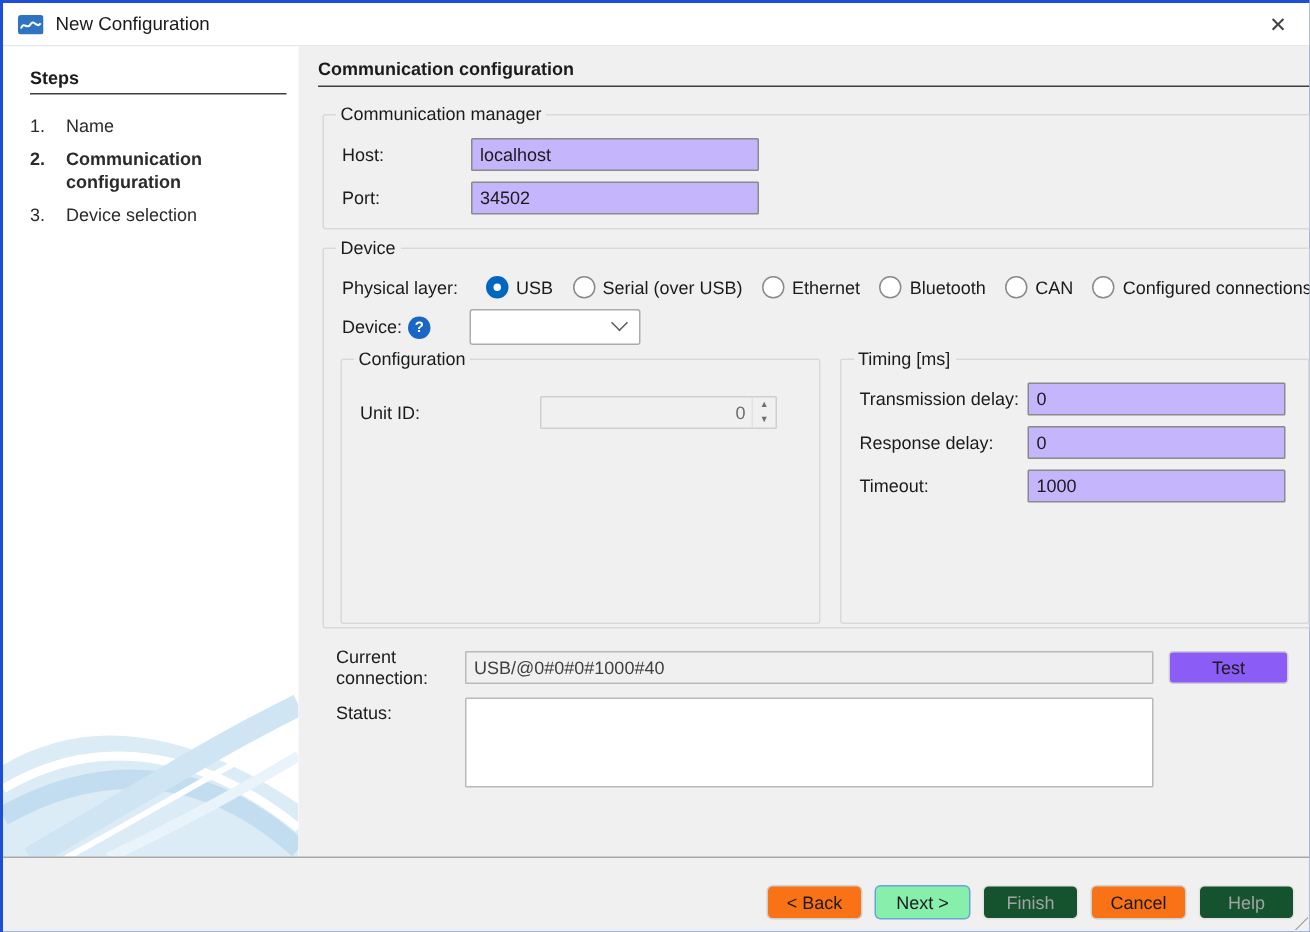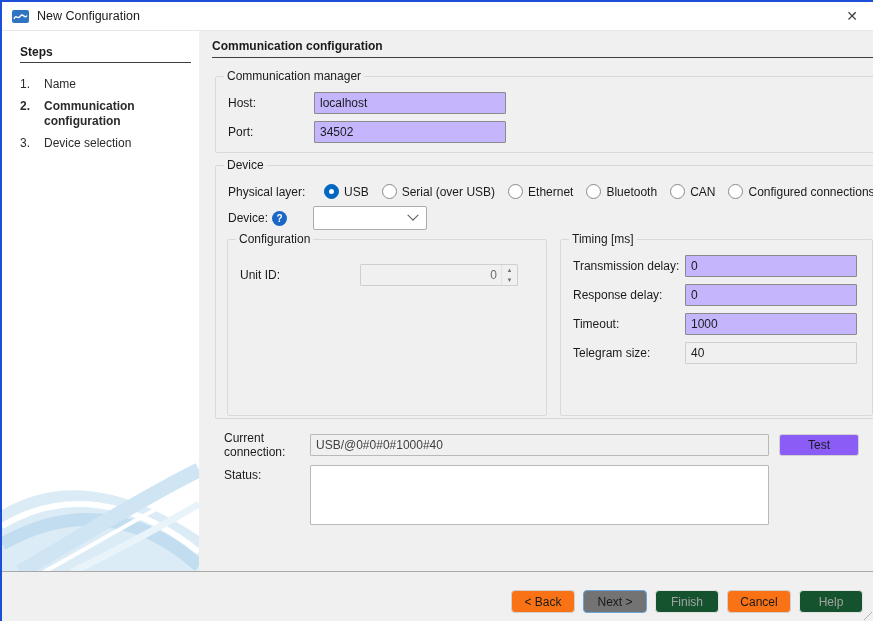--- a/index.html
+++ b/index.html
@@ -72,21 +72,21 @@
   .conn-field{width:447px; background:#f0f0f0; border-color:#b9b9b9; color:#404040;}
   .test-btn{margin-left:10px; width:80px; height:22px; background:#8b5cf6; border:1px solid #d0d0d0; border-radius:3px; font-family:inherit; font-size:12px; color:#1b1b1b;}
   .status-row{display:flex; align-items:flex-start; margin:6px 0 0 12px;}
   .status-row label{margin-top:3px;}
   .status-box{width:447px; height:52px; resize:none; border:1px solid #b9b9b9; border-radius:1px; background:#fff; font-family:inherit; font-size:12px; padding:3px 5px;}
 
   
   .footer{position:absolute; left:0; right:0; bottom:0; height:49px; background:#f0f0f0; border-top:1px solid #a8a8a8;}
   .btns{display:flex; justify-content:flex-end; gap:8px; padding:18px 10px 0 0;}
   .btn{width:64px; height:23px; background:#f97316; border:1px solid #d0d0d0; border-radius:4px; font-family:inherit; font-size:12px; color:#1a1a1a; cursor:pointer;}
-  .btn.default{background:#737373; border-color:#6ba4d9;}
+  .btn.default{background:#86efac; border-color:#6ba4d9;}
   .btn.disabled{background:#14532d; border-color:#e3e3e3; color:#a3a3a3; cursor:default;}
   .grip{position:absolute; right:1px; bottom:1px; width:10px; height:10px;
         background:linear-gradient(135deg, transparent 55%, #b0b0b0 55% 62%, transparent 62%);}
 </style>
 </head>
 <body>
 
 <div id="window">
 
   <div class="titlebar">
@@ -222,24 +222,20 @@
                 <div class="frow">
                   <label class="lw112">Response delay:</label>
                   <input class="txt w168" value="0" style="">
                 </div>
 
                 <div class="frow">
                   <label class="lw112">Timeout:</label>
                   <input class="txt w168" value="1000" style="">
                 </div>
 
-                <div class="frow disabled">
-                  <label class="lw112">Telegram size:</label>
-                  <input class="txt w168" value="40" style="">
-                </div>
               </div>
           </fieldset>
         </div>
       </fieldset>
 
       <div class="conn-row">
         <label class="lw86" style="width:86px;">Current connection:</label>
         <input class="txt conn-field" readonly="" value="USB/@0#0#0#1000#40" style="">
         <button class="test-btn">Test</button>
       </div>

